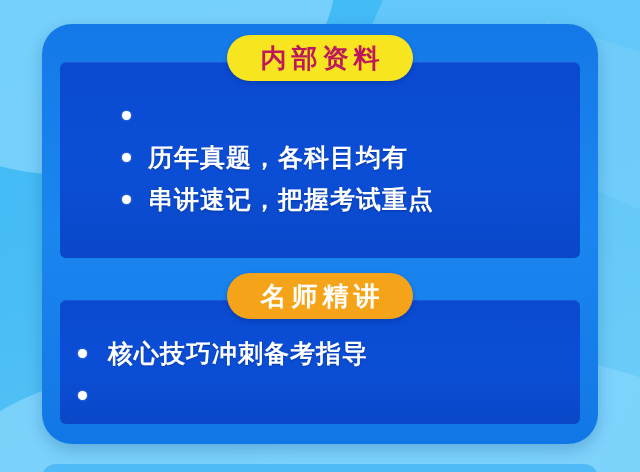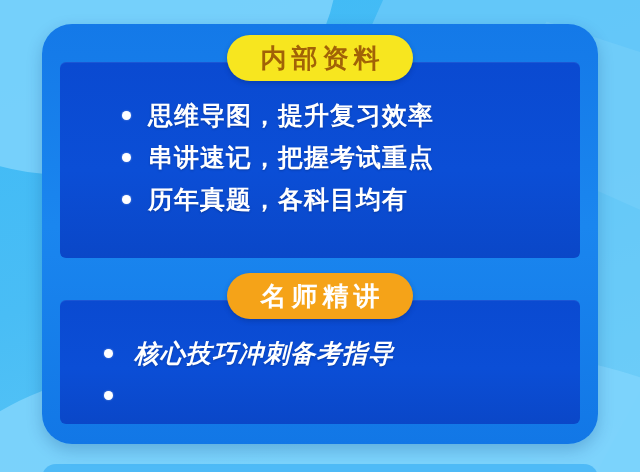--- a/index.html
+++ b/index.html
@@ -111,21 +111,21 @@
     justify-content: center;
     letter-spacing: 5px;
     font-weight: bold;
     font-size: 26px;
     text-indent: 5px;
     z-index: 5;
   }
   .badge-yellow {
     top: 11px;
     background: #f7e61f;
-    color: #a16207;
+    color: #be185d;
     box-shadow: 0 2px 5px rgba(3, 33, 95, .28);
   }
   .badge-orange {
     top: 249px;
     background: #f5a318;
     color: #ffffff;
     box-shadow: 0 2px 5px rgba(3, 33, 95, .28);
     text-align: center;
   }
 
@@ -137,21 +137,21 @@
   }
   .list-top { top: 70px; }
   .list-bottom { top: 308px; }
 
   .list-row {
     display: flex;
     align-items: center;
     height: 42px;
     padding-left: 80px;
   }
-  .list-bottom .list-row { padding-left: 62px; font-style: italic; }
+  .list-bottom .list-row { padding-left: 36px; }
 
   .bullet {
     width: 9px;
     height: 9px;
     border-radius: 50%;
     background: #ffffff;
     flex: 0 0 auto;
     margin-right: 17px;
     box-shadow: 0 0 2px rgba(255,255,255,.5);
   }
@@ -191,30 +191,29 @@
 
   <div class="card">
 
     <div class="panel panel-top"></div>
 
     <div class="badge badge-yellow">内部资料</div>
 
     <div class="list list-top">
       <div class="list-row">
         <span class="bullet"></span>
-        <span class="list-text">思维导图，提升复习效率</span>
+      </div>
+      <div class="list-row">
+        <span class="bullet"></span>
+        <span class="list-text">历年真题，各科目均有</span>
       </div>
       <div class="list-row">
         <span class="bullet"></span>
         <span class="list-text">串讲速记，把握考试重点</span>
       </div>
-      <div class="list-row">
-        <span class="bullet"></span>
-        <span class="list-text">历年真题，各科目均有</span>
-      </div>
     </div>
 
     <div class="panel panel-bottom"></div>
 
     <div class="badge badge-orange">名师精讲</div>
 
     <div class="list list-bottom">
       <div class="list-row">
         <span class="bullet"></span>
         <span class="list-text">核心技巧冲刺备考指导</span>

